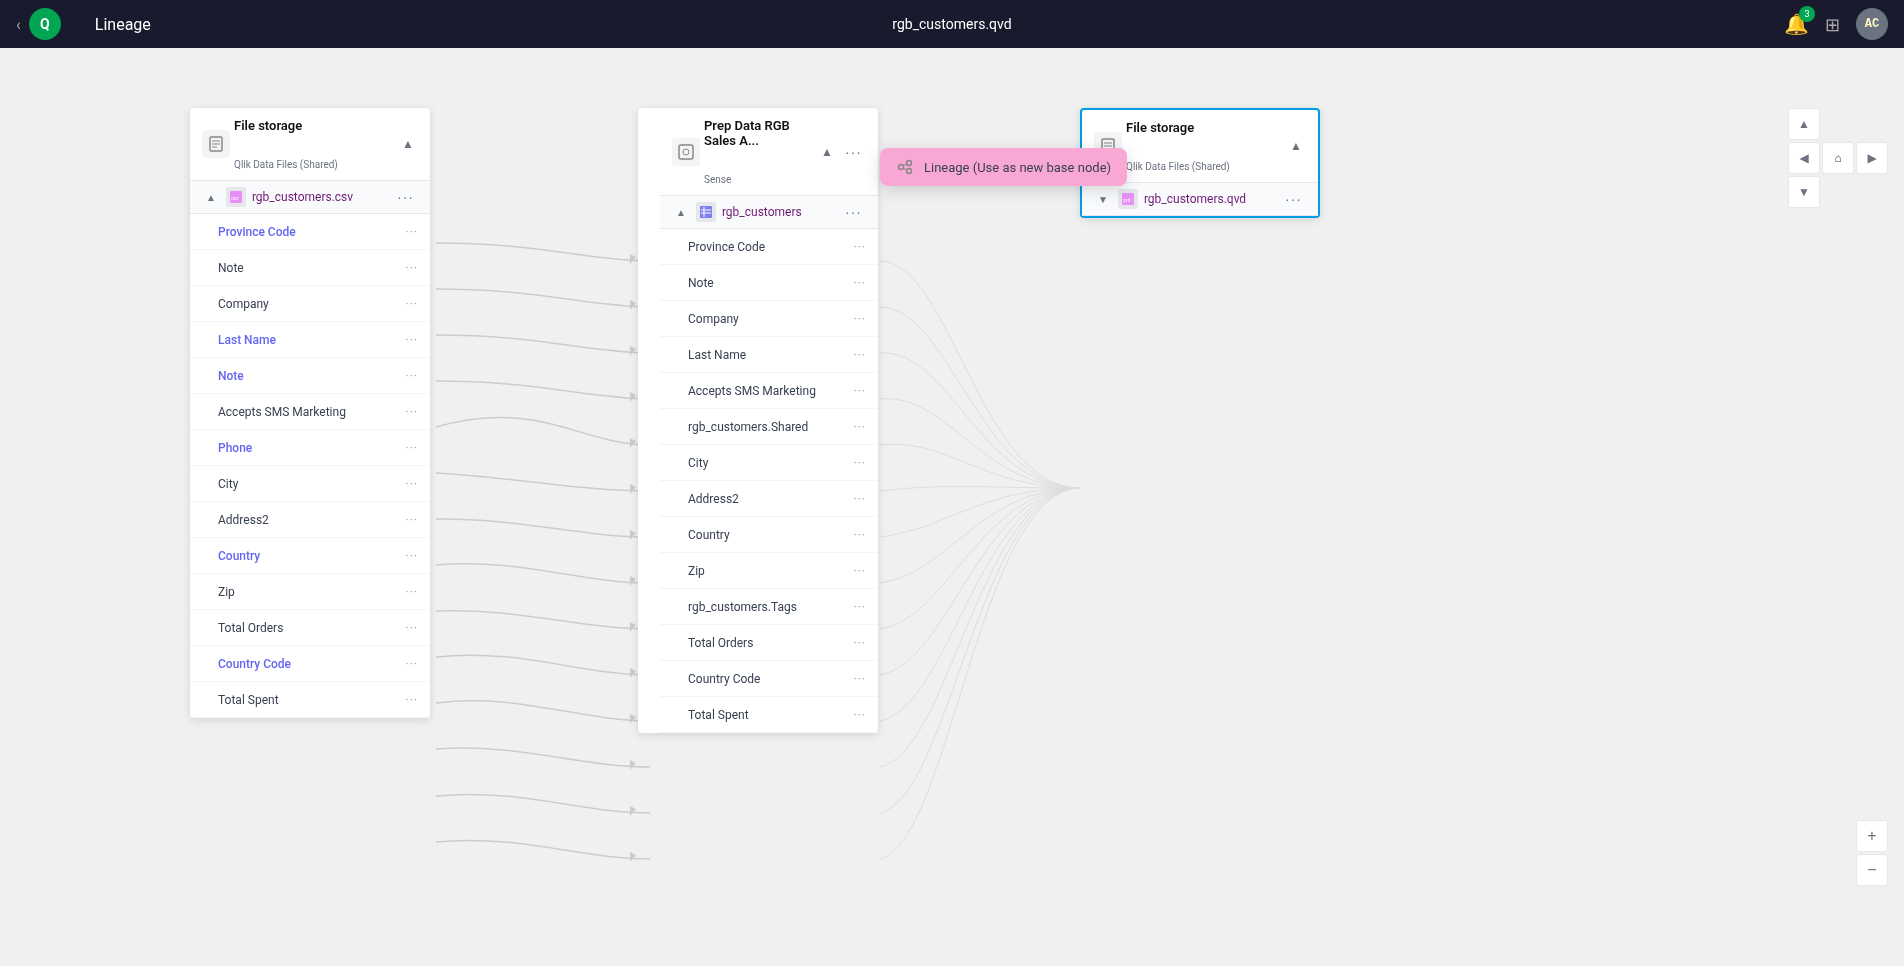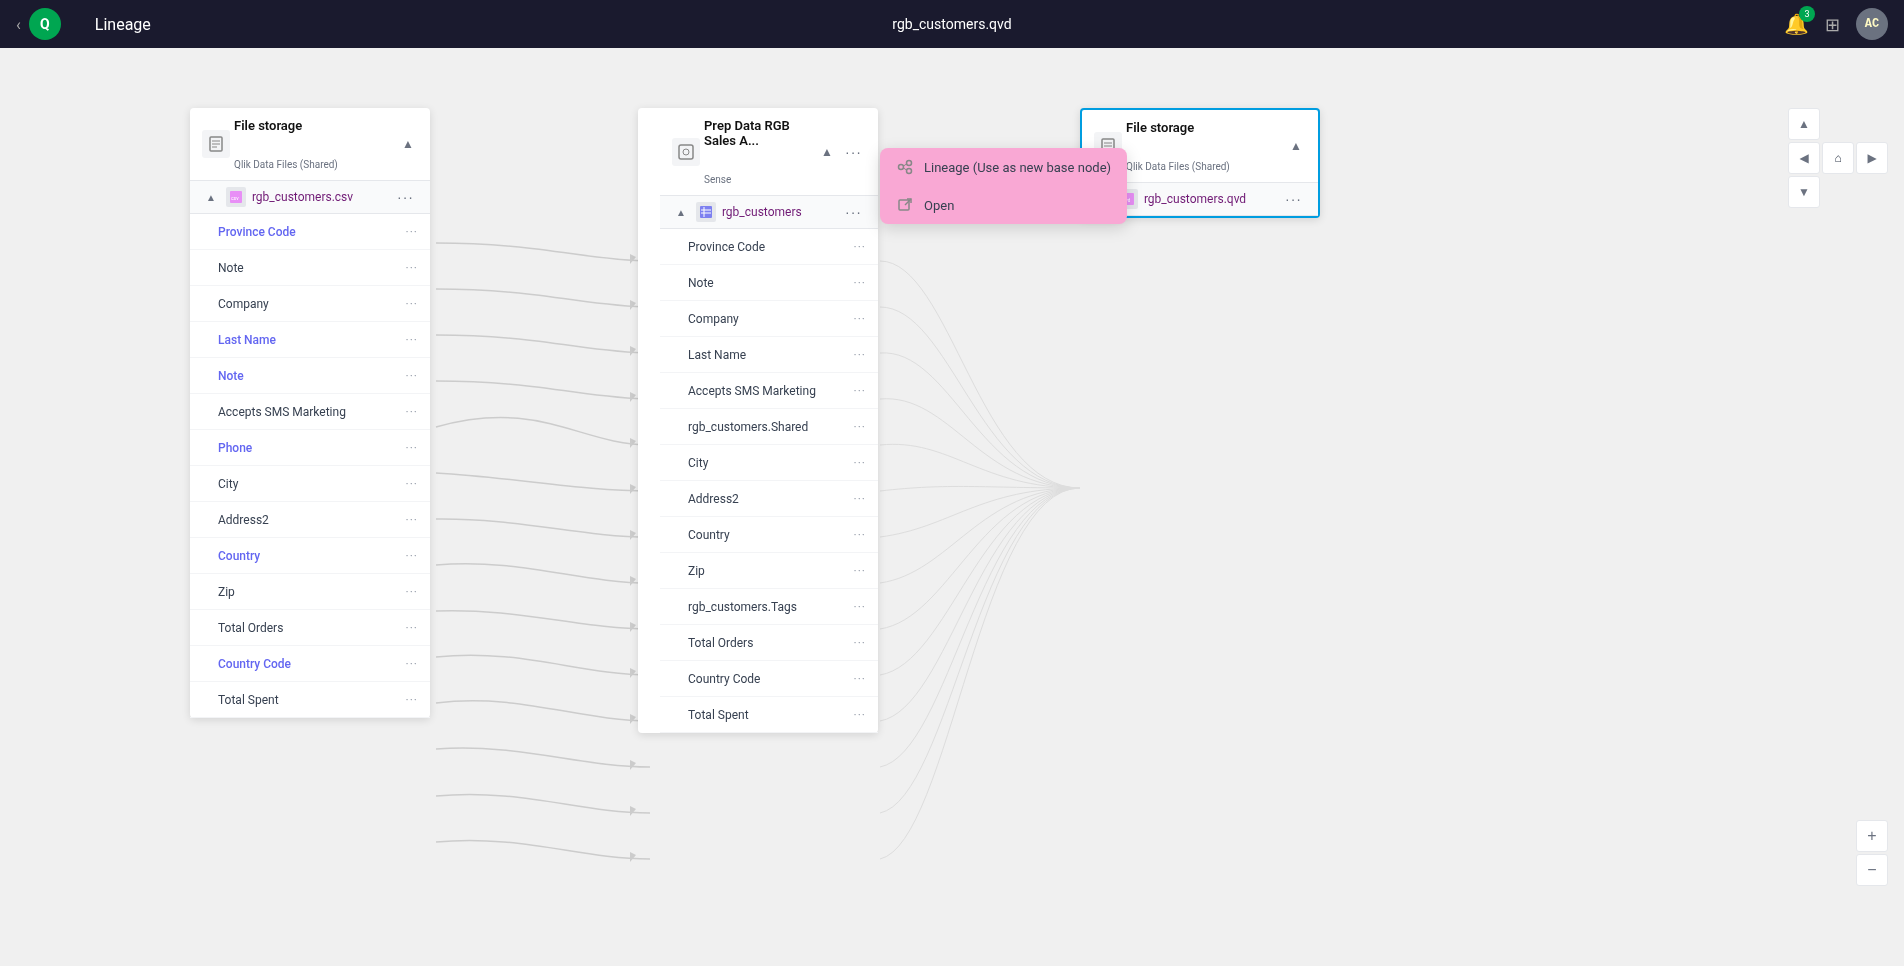--- a/index.html
+++ b/index.html
@@ -565,30 +565,20 @@
         <svg width="16" height="16" viewBox="0 0 16 16" fill="none">
             <circle cx="4" cy="8" r="2.5" stroke="#888" stroke-width="1.5"></circle>
             <circle cx="12" cy="4" r="2.5" stroke="#888" stroke-width="1.5"></circle>
             <circle cx="12" cy="12" r="2.5" stroke="#888" stroke-width="1.5"></circle>
             <line x1="6.5" y1="7" x2="9.5" y2="5" stroke="#888" stroke-width="1"></line>
             <line x1="6.5" y1="9" x2="9.5" y2="11" stroke="#888" stroke-width="1"></line>
           </svg>
       </div>
       <span>Lineage (Use as new base node)</span>
     </div>
-    <div class="context-menu-item">
-      <div class="context-menu-icon">
-        <svg width="16" height="16" viewBox="0 0 16 16" fill="none">
-            <rect x="2" y="3" width="10" height="10" rx="1" stroke="#888" stroke-width="1.5" fill="none"></rect>
-            <polyline points="10,2 14,2 14,6" stroke="#888" stroke-width="1.5" fill="none"></polyline>
-            <line x1="8" y1="8" x2="14" y2="2" stroke="#888" stroke-width="1.5"></line>
-          </svg>
-      </div>
-      <span>Open</span>
-    </div>
   </div>
 
   <div class="card highlighted" style="left: 1080px; top: 60px;">
     <div class="card-header">
       <div class="card-header-icon">
         <svg width="16" height="16" viewBox="0 0 16 16" fill="none">
             <rect x="2" y="1" width="12" height="14" rx="1" stroke="#888" stroke-width="1.5" fill="none"></rect>
             <line x1="4" y1="5" x2="12" y2="5" stroke="#888" stroke-width="1"></line>
             <line x1="4" y1="8" x2="12" y2="8" stroke="#888" stroke-width="1"></line>
             <line x1="4" y1="11" x2="9" y2="11" stroke="#888" stroke-width="1"></line>

